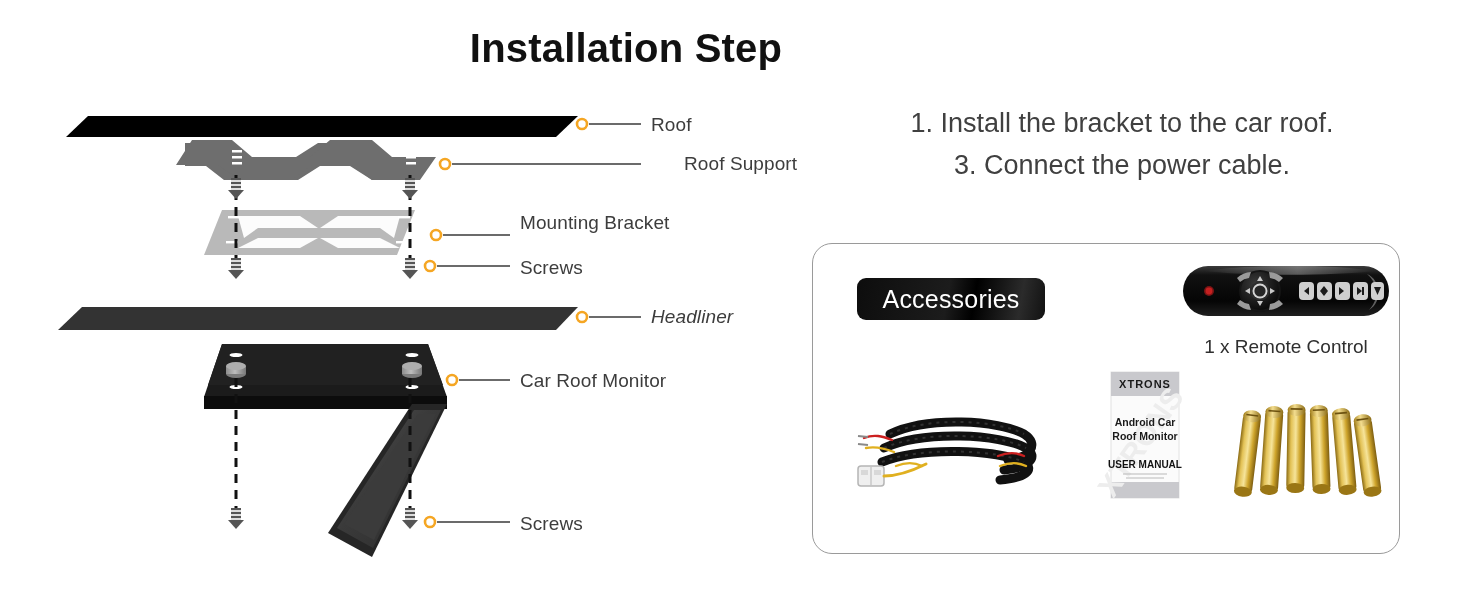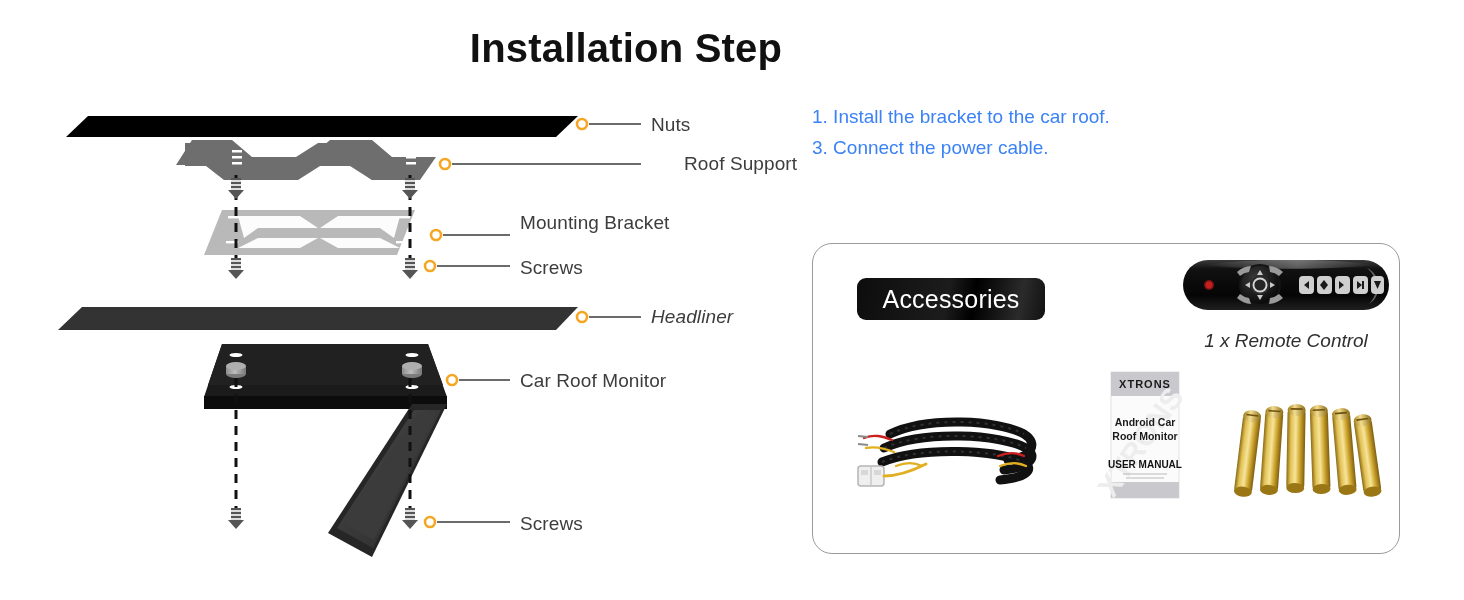--- a/index.html
+++ b/index.html
@@ -26,22 +26,23 @@
 
   
   .callout-label{
     position:absolute;font-size:19px;color:#3d3d3d;white-space:nowrap;
     letter-spacing:.1px;
   }
 
   
   .steps{position:absolute;left:812px;top:104px;width:620px;}
   .step{
-    font-size:19px;color:#3b82f6;line-height:1.42;white-space:nowrap;
+    font-size:27px;color:#404040;line-height:1.42;white-space:nowrap;
     margin-bottom:4px;
+    text-align:center;
   }
 
   
   .acc-panel{
     position:absolute;left:812px;top:243px;width:588px;height:311px;
     border:1px solid #9a9a9a;border-radius:20px;background:#fff;
     box-sizing:border-box;
   }
   .acc-badge{
     position:absolute;left:44px;top:34px;width:188px;height:42px;
@@ -53,21 +54,21 @@
     color:#fff;font-size:25px;font-weight:normal;letter-spacing:.2px;
   }
 
   .item{position:absolute;text-align:center;}
   .item .cap{
     font-size:19px;color:#2f2f2f;white-space:nowrap;margin-top:4px;
   }
   .item .art{position:relative;margin:0 auto;}
 
   
-  .i-remote{left:368px;top:8px;width:210px;font-style:italic;}
+  .i-remote{left:368px;top:14px;width:210px;}
   .i-remote .cap{margin-top:8px;}
   
   .i-cable{left:20px;top:160px;width:230px;}
   
   .i-manual{left:242px;top:126px;width:180px;}
   
   .i-nuts{left:408px;top:150px;width:180px;}
 
   .cap-row{
     position:absolute;left:0;top:275px;width:588px;height:26px;
@@ -257,21 +258,21 @@
         <circle cx="582" cy="124" r="5"></circle>
         <circle cx="445" cy="164" r="5"></circle>
         <circle cx="436" cy="235" r="5"></circle>
         <circle cx="430" cy="266" r="5"></circle>
         <circle cx="582" cy="317" r="5"></circle>
         <circle cx="452" cy="380" r="5"></circle>
         <circle cx="430" cy="522" r="5"></circle>
       </g>
     </svg>
 
-    <div class="callout-label" style="left:651px;top:114px;">Nuts</div>
+    <div class="callout-label" style="left:651px;top:114px;">Roof</div>
     <div class="callout-label" style="left:684px;top:153px;">Roof Support</div>
     <div class="callout-label" style="left:520px;top:212px;">Mounting Bracket</div>
     <div class="callout-label" style="left:520px;top:257px;">Screws</div>
     <div class="callout-label" style="left:651px;top:306px;font-style:italic;">Headliner</div>
     <div class="callout-label" style="left:520px;top:370px;">Car Roof Monitor</div>
     <div class="callout-label" style="left:520px;top:513px;">Screws</div>
   </div>
 
   <div class="steps">
     <div class="step">1. Install the bracket to the car roof.</div>

